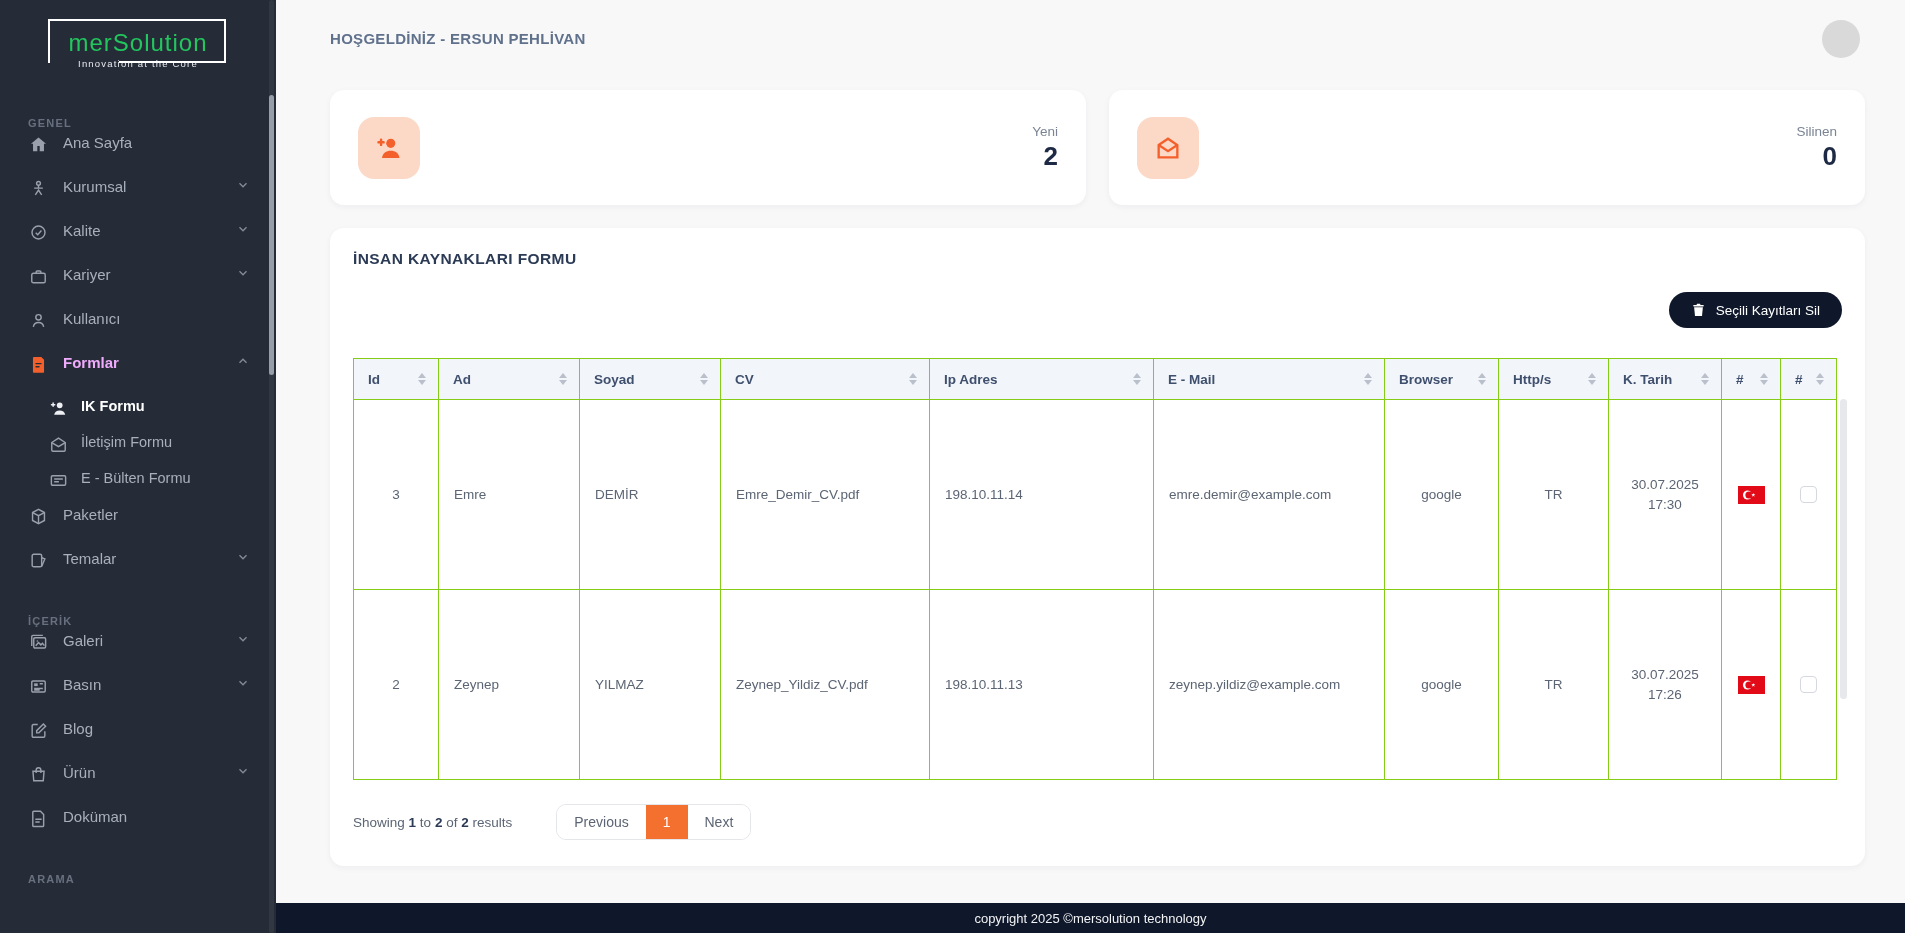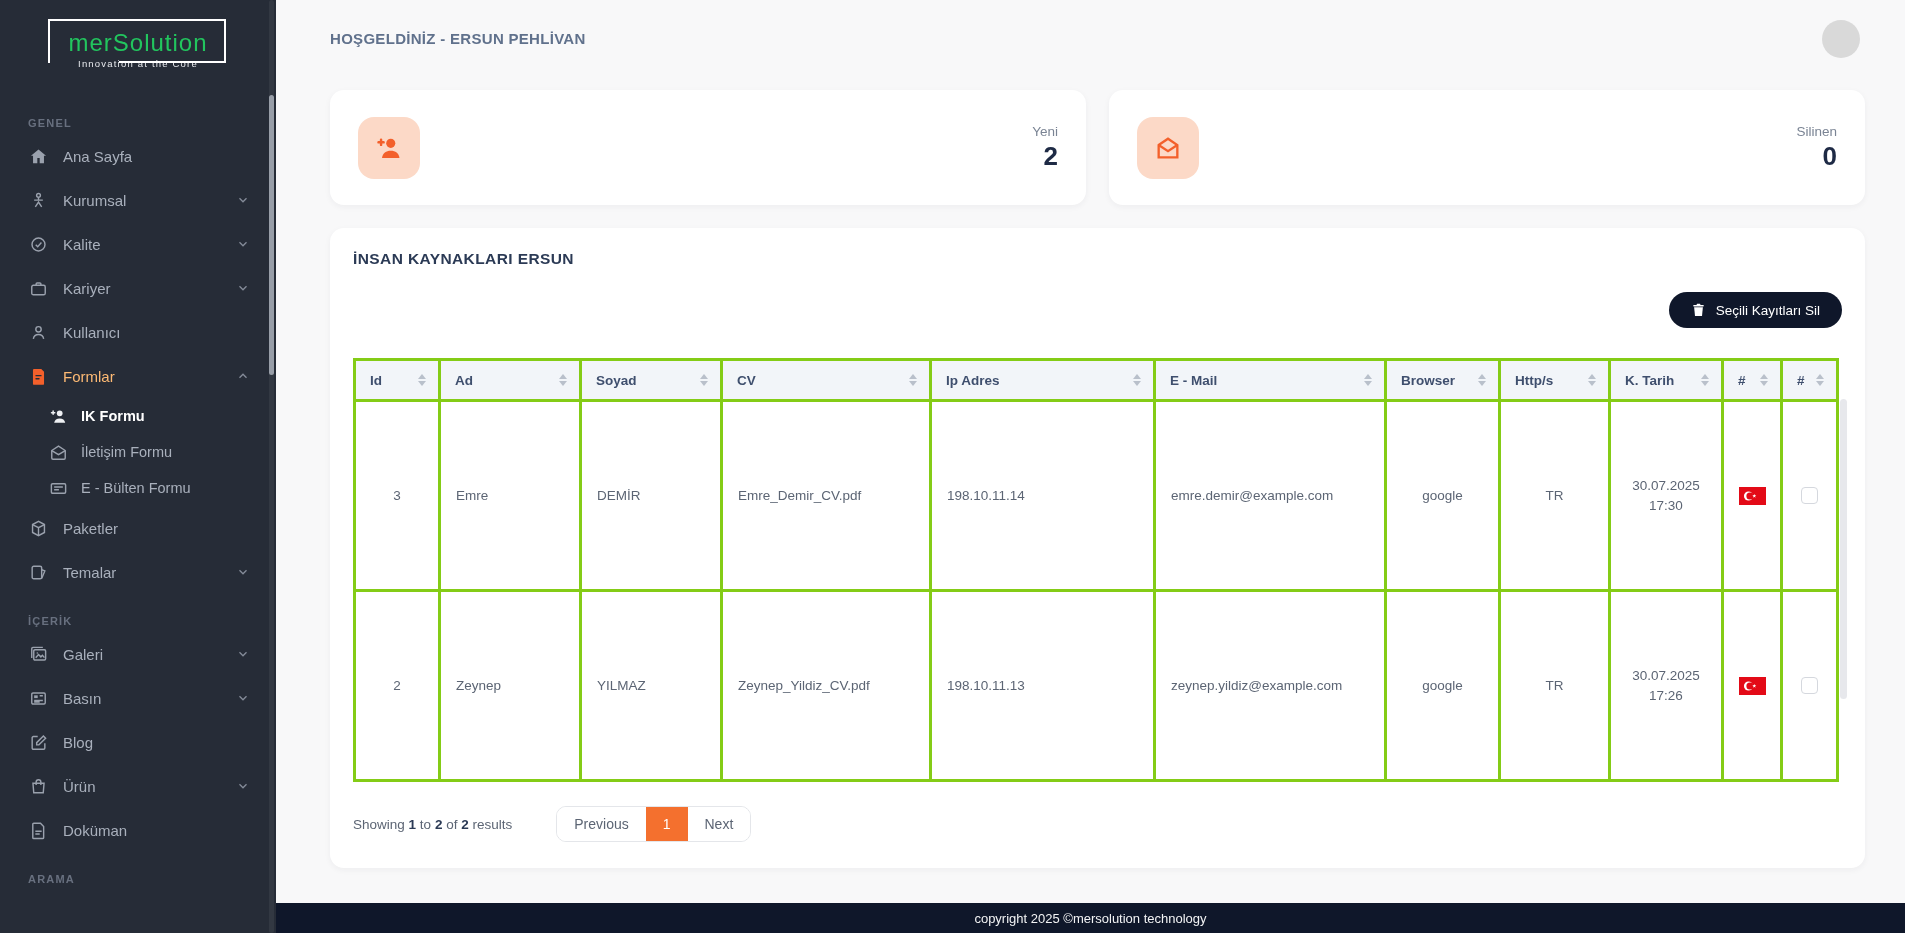--- a/index.html
+++ b/index.html
@@ -12,27 +12,27 @@
   .logo-wrap { height:96px; display:flex; align-items:center; justify-content:center; }
   .logo-frame { position:relative; padding:4px 10px 2px; text-align:center; }
   .logo-frame::before { content:''; position:absolute; left:-10px; top:-6px; right:-8px; bottom:8px;
       border-left:2px solid #fff; border-top:2px solid #fff; border-right:2px solid #fff; }
   .logo-frame::after { content:''; position:absolute; left:38%; right:-8px; bottom:8px; border-bottom:2px solid #fff; }
   .logo-text { display:block; color:#22c55e; font-size:24px; letter-spacing:1px; font-weight:400; }
   .logo-sub { display:block; color:#e8eaee; font-size:9.5px; letter-spacing:1.2px; margin-top:1px; }
 
   .section-label { padding:0 28px; margin-top:16px; height:22px; line-height:22px; font-size:11px; font-weight:bold;
       letter-spacing:1.2px; color:#68707f; }
-  .nav-item { display:flex; align-items:center; height:44px; padding:0 26px 0 28px; color:#a9b0bc; font-size:15px;
+  .nav-item { display:flex; height:44px; padding:0 26px 0 28px; color:#a9b0bc; font-size:15px;
       cursor:pointer; text-decoration:none; }
   .nav-item .nav-icon { width:20px; height:20px; margin-right:15px; display:flex; align-items:center; justify-content:center; color:#9aa1ad; }
   .nav-item .nav-icon svg { width:19px; height:19px; }
   .nav-item .chev { margin-left:auto; color:#858c99; display:flex; }
   .nav-item .chev svg { width:14px; height:14px; }
-  .nav-item.active { color:#fdba74; font-weight:normal; }
+  .nav-item.active { color:#f0abfc; font-weight:bold; }
   .nav-item.active .nav-icon { color:#f3602b; }
   .sub-item { height:36px; padding-left:48px; font-size:14.5px; }
   .sub-item .nav-icon { margin-right:13px; }
   .sub-item.active { color:#fff; font-weight:bold; }
   .sub-item.active .nav-icon { color:#eef0f3; }
 
   
   .main { position:absolute; left:276px; top:0; width:1629px; height:933px; display:flex; flex-direction:column;border-radius:29px; }
   .topbar { height:77px; display:flex; align-items:center; padding:0 45px 0 54px; }
   .welcome { font-size:15px; font-weight:bold; letter-spacing:.3px; color:#60718c; }
@@ -51,21 +51,21 @@
   .panel { margin-top:23px; background:#fff; border-radius:14px; box-shadow:0 2px 6px rgba(30,40,60,.05);
       padding:22px 23px 26px; position:relative; }
   .panel-title { font-size:15.5px; font-weight:bold; letter-spacing:.4px; color:#2b3a55; }
   .panel-actions { display:flex; justify-content:flex-end; margin-top:24px; }
   .btn-danger { display:flex; align-items:center; gap:10px; background:#0f172a; color:#fff; border:none; cursor:pointer;
       font-family:inherit; font-size:13.5px; padding:10px 22px; border-radius:22px; }
   .btn-danger svg { width:15px; height:16px; }
 
   .table-zone { position:relative; margin-top:30px; }
   table { border-collapse:collapse; table-layout:fixed; width:1483px; }
-  th, td { border:3px solid #84cc16; }
+  th, td { border:1px solid #84cc16; }
   thead th { background:#f2f5f9; height:41px; padding:0 12px 0 14px; font-size:13.5px; color:#3f4f6e; font-weight:bold; text-align:left; }
   .th-inner { display:flex; align-items:center; justify-content:space-between; }
   .sort { display:flex; flex-direction:column; gap:2px; cursor:pointer; }
   .sort i { display:block; width:0; height:0; border-left:4px solid transparent; border-right:4px solid transparent; }
   .sort .up { border-bottom:5px solid #b9c0cb; }
   .sort .dn { border-top:5px solid #b9c0cb; }
   tbody td { height:190px; vertical-align:middle; font-size:13.5px; color:#5c6574; padding:0 10px 0 15px; background:#fff; }
   td.c { text-align:center; padding:0 4px; }
   .date-cell { line-height:1.45; }
   .flag { display:inline-block; width:27px; height:18px; vertical-align:middle; }
@@ -341,21 +341,21 @@
             </svg>
         </div>
         <div class="card-meta">
           <div class="card-label">Silinen</div>
           <div class="card-value">0</div>
         </div>
       </div>
     </div>
 
     <div class="panel">
-      <div class="panel-title">İNSAN KAYNAKLARI ERSUN</div>
+      <div class="panel-title">İNSAN KAYNAKLARI FORMU</div>
 
       <div class="panel-actions">
         <button class="btn-danger">
           <svg viewBox="0 0 24 24" fill="#fff">
               <path d="M5 7.5h14L17.6 21.5H6.4z"></path>
               <rect x="3.5" y="4" width="17" height="2.3" rx="1.1"></rect>
               <rect x="9" y="1.8" width="6" height="2.2" rx="1"></rect>
             </svg>
           <span>Seçili Kayıtları Sil</span>
         </button>

